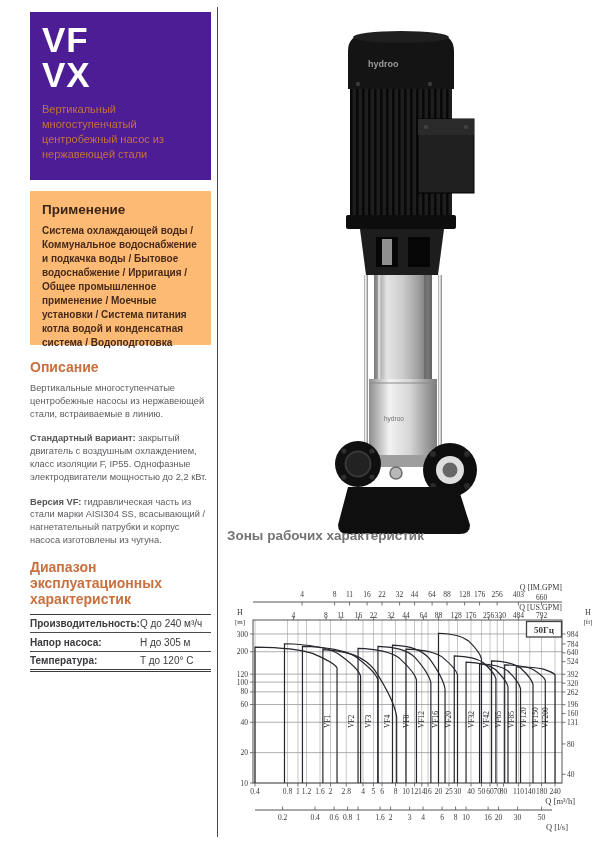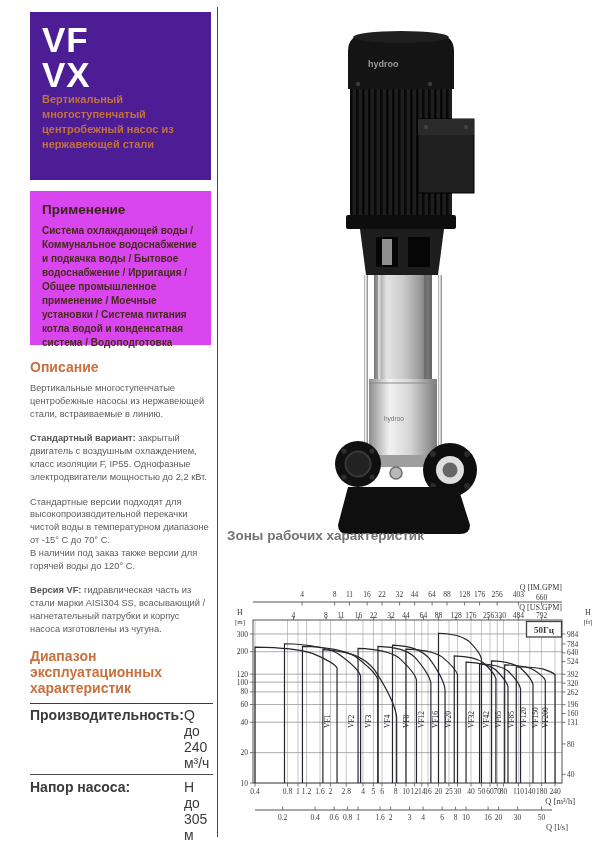--- a/index.html
+++ b/index.html
@@ -4,32 +4,32 @@
 <style>
   * { margin:0; padding:0; box-sizing:border-box; }
   html,body { width:601px; height:843px; }
   body { position:relative; background:#ffffff; font-family:"Liberation Sans", sans-serif; overflow:hidden; }
 
   
   .left-col { position:absolute; left:30px; top:12px; width:181px; }
 
   .model-box { background:#4c1d95; color:#fff; padding:10px 12px 18px 12px; height:168px; }
   .model-line { font-size:35px; font-weight:bold; line-height:35px; letter-spacing:1px; }
-  .model-sub { color:#c4713f; font-size:11px; font-weight:bold; line-height:15px; }
-
-  .app-box { margin-top:11px; background:#d946ef; padding:11px 12px; height:154px; }
+  .model-sub { margin-top:10px; color:#c4713f; font-size:11px; font-weight:normal; line-height:15px; }
+
+  .app-box { margin-top:11px; background:#fdba74; padding:11px 12px; height:154px; }
   .app-title { color:#3c2517; font-size:13.5px; font-weight:bold; margin-bottom:7px; }
   .app-body { color:#462a1a; font-size:10px; font-weight:bold; line-height:14px; }
 
   .section-heading { color:#c8703e; font-size:14px; font-weight:bold; line-height:16px; margin:14px 0 7px 0; }
   .desc p { color:#5b5b60; font-size:9.3px; line-height:12.8px; margin-bottom:12px; white-space:pre-line; }
   .desc p b { color:#55555a;text-align:center; }
 
   .range-table { width:100%; border-collapse:collapse; border-top:1.5px solid #3c3c40; border-bottom:3px double #3c3c40; }
-  .range-table td { font-size:14px; color:#3a3a3e; padding:3.5px 0 3px 0; border-bottom:1px solid #4a4a4e; vertical-align:top; }
+  .range-table td { font-size:10px; color:#3a3a3e; padding:3.5px 0 3px 0; border-bottom:1px solid #4a4a4e; vertical-align:top; }
   .range-table tr:last-child td { border-bottom:none; }
   .range-table td.lbl { font-weight:bold; width:88px; }
   .range-table td.val { white-space:pre-line; }
 
   
   .divider { position:absolute; left:217px; top:7px; width:1.4px; height:830px; background:#45454e; }
 
   
   .pump-wrap { position:absolute; left:320px; top:27px; width:168px; height:512px; }
   .chart-title { position:absolute; left:227px; top:528px; color:#737373; font-size:13.5px; font-weight:bold; }
@@ -49,22 +49,20 @@
   <div class="app-box">
     <div class="app-title">Применение</div>
     <div class="app-body">Система охлаждающей воды / Коммунальное водоснабжение и подкачка воды / Бытовое водоснабжение / Ирригация / Общее промышленное применение / Моечные установки / Система питания котла водой и конденсатная система / Водоподготовка</div>
   </div>
 
   <div class="desc">
     <div class="section-heading">Описание</div>
     <div id="desc-paragraphs">
         <p><span>Вертикальные многоступенчатые центробежные насосы из нержавеющей стали, встраиваемые в линию.</span></p>
         <p><b>Стандартный вариант:</b><span> закрытый двигатель с воздушным охлаждением, класс изоляции F, IP55. Однофазные электродвигатели мощностью до 2,2 кВт.</span></p>
-        <p><span>Стандартные версии подходят для высокопроизводительной перекачки чистой воды в температурном диапазоне от -15° C до 70° C.
-В наличии под заказ также версии для горячей воды до 120° C.</span></p>
         <p><b>Версия VF:</b><span> гидравлическая часть из стали марки AISI304 SS, всасывающий / нагнетательный патрубки и корпус насоса изготовлены из чугуна.</span></p>
       </div>
   </div>
 
   <div>
     <div class="section-heading" style="margin-top:0;">Диапазон эксплуатационных характеристик</div>
     <table class="range-table">
         <tbody id="range-rows">
           <tr>
             <td class="lbl">Производительность:</td>

